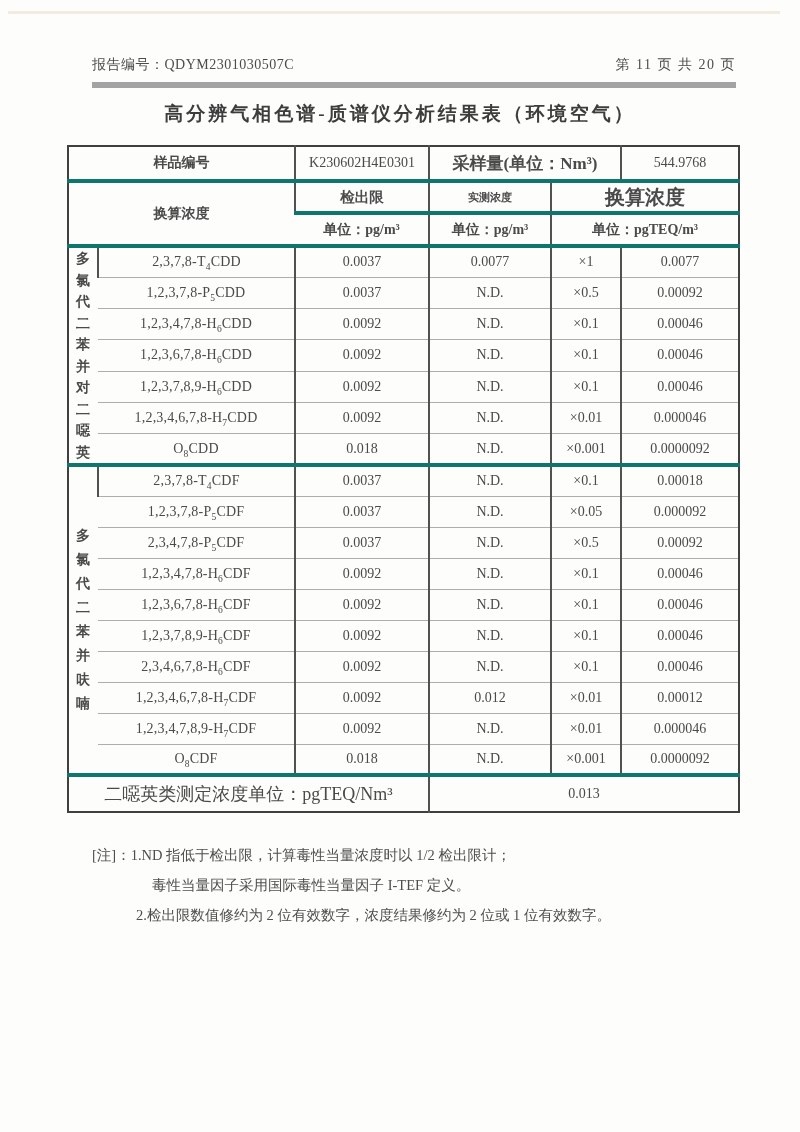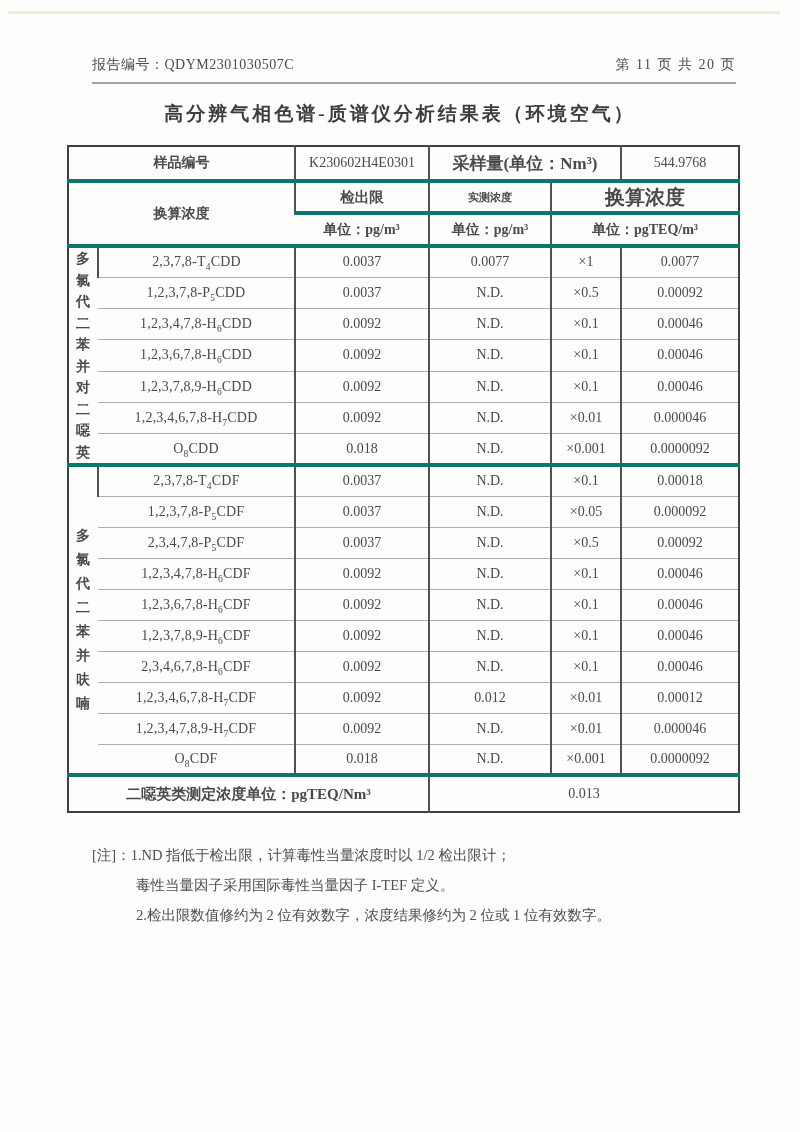--- a/index.html
+++ b/index.html
@@ -7,21 +7,21 @@
     position:relative; width:800px; height:1132px; margin:0 auto;
     background:#fdfdfb; overflow:hidden;
     font-family:"Liberation Serif","DejaVu Serif",serif;
     color:#474747;
   }
   .scan-strip { position:absolute; left:8px; top:11px; width:772px; height:3px;
     background:#f2ebdf; }
   .doc-header {
     position:absolute; left:92px; top:56px; width:644px;
     display:flex; justify-content:space-between; align-items:flex-end;
-    padding-bottom:8px; border-bottom:2px solid #a3a3a3;
+    padding-bottom:8px; border-bottom:6px solid #a3a3a3;
     font-size:14px; color:#4c4c4c; letter-spacing:0.5px;
   }
   .doc-header .pageinfo { letter-spacing:1.5px; }
   .title {
     position:absolute; left:0; top:101px; width:100%;
     text-align:center; font-size:19px; font-weight:bold;
     letter-spacing:3px; color:#3d3d3d;
   }
   table.results {
     position:absolute; left:67px; top:145px; width:671px;
@@ -41,26 +41,26 @@
   tr.hrow2   { height:33px; }
   tr.data    { height:31px; }
   tr.foot    { height:37px; }
   .cn { font-size:15px; font-weight:bold; }
   .unit { font-size:13.5px; font-weight:bold; }
   td.group-cell { font-weight:bold; font-size:15px; line-height:normal; }
   td.group-cell div { line-height:21.5px; }
   td.group-cell.g2 div { line-height:24px; }
   td.name-cell { font-size:14px; letter-spacing:0.2px; }
   td.name-cell sub { font-size:9.5px; line-height:0; }
-  .foot td.flabel { font-size:15px; font-weight:bold; }
+  .foot td.flabel { font-size:18px; font-weight:normal; }
   .notes {
     position:absolute; left:92px; top:840px; width:640px;
     font-size:14.5px; color:#4e4e4e; line-height:30px;
   }
-  .notes .l2 { margin-left:44px; }
+  .notes .l2 { margin-left:60px; }
   .notes .l3 { margin-left:44px; }
 </style>
 </head>
 <body>
 
 <div class="page">
 
   <div class="scan-strip"></div>
 
   <div class="doc-header">

